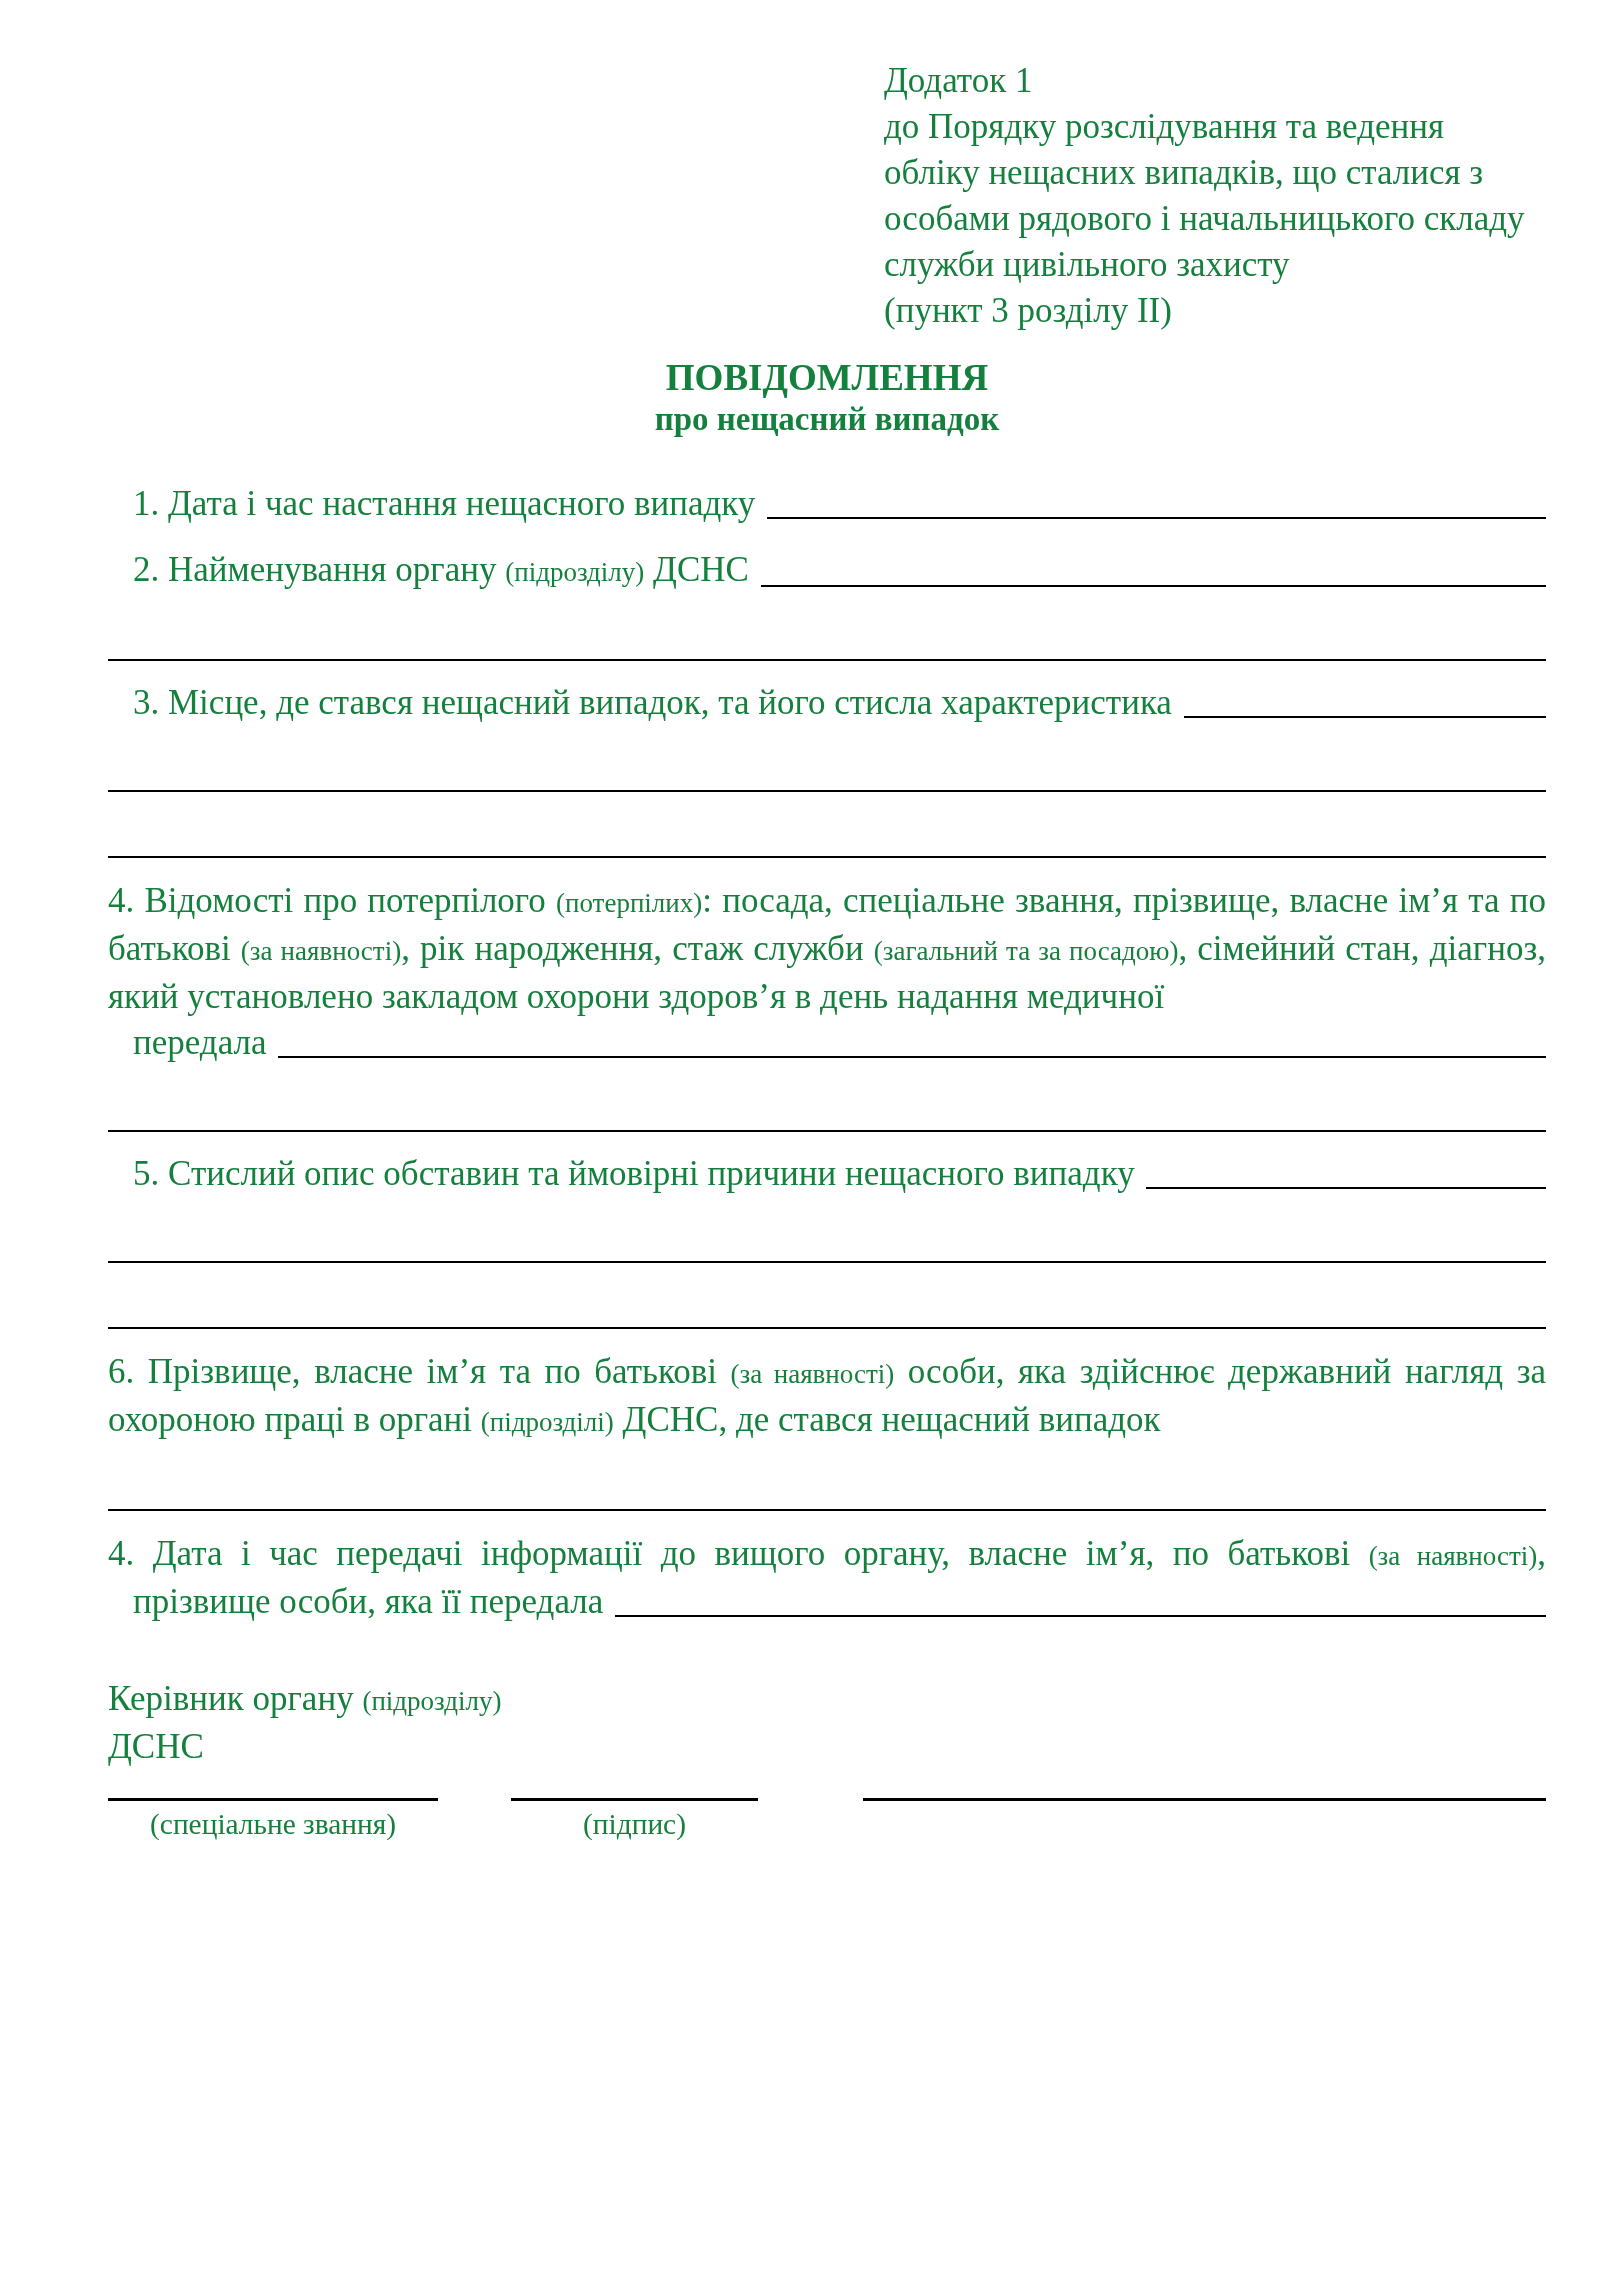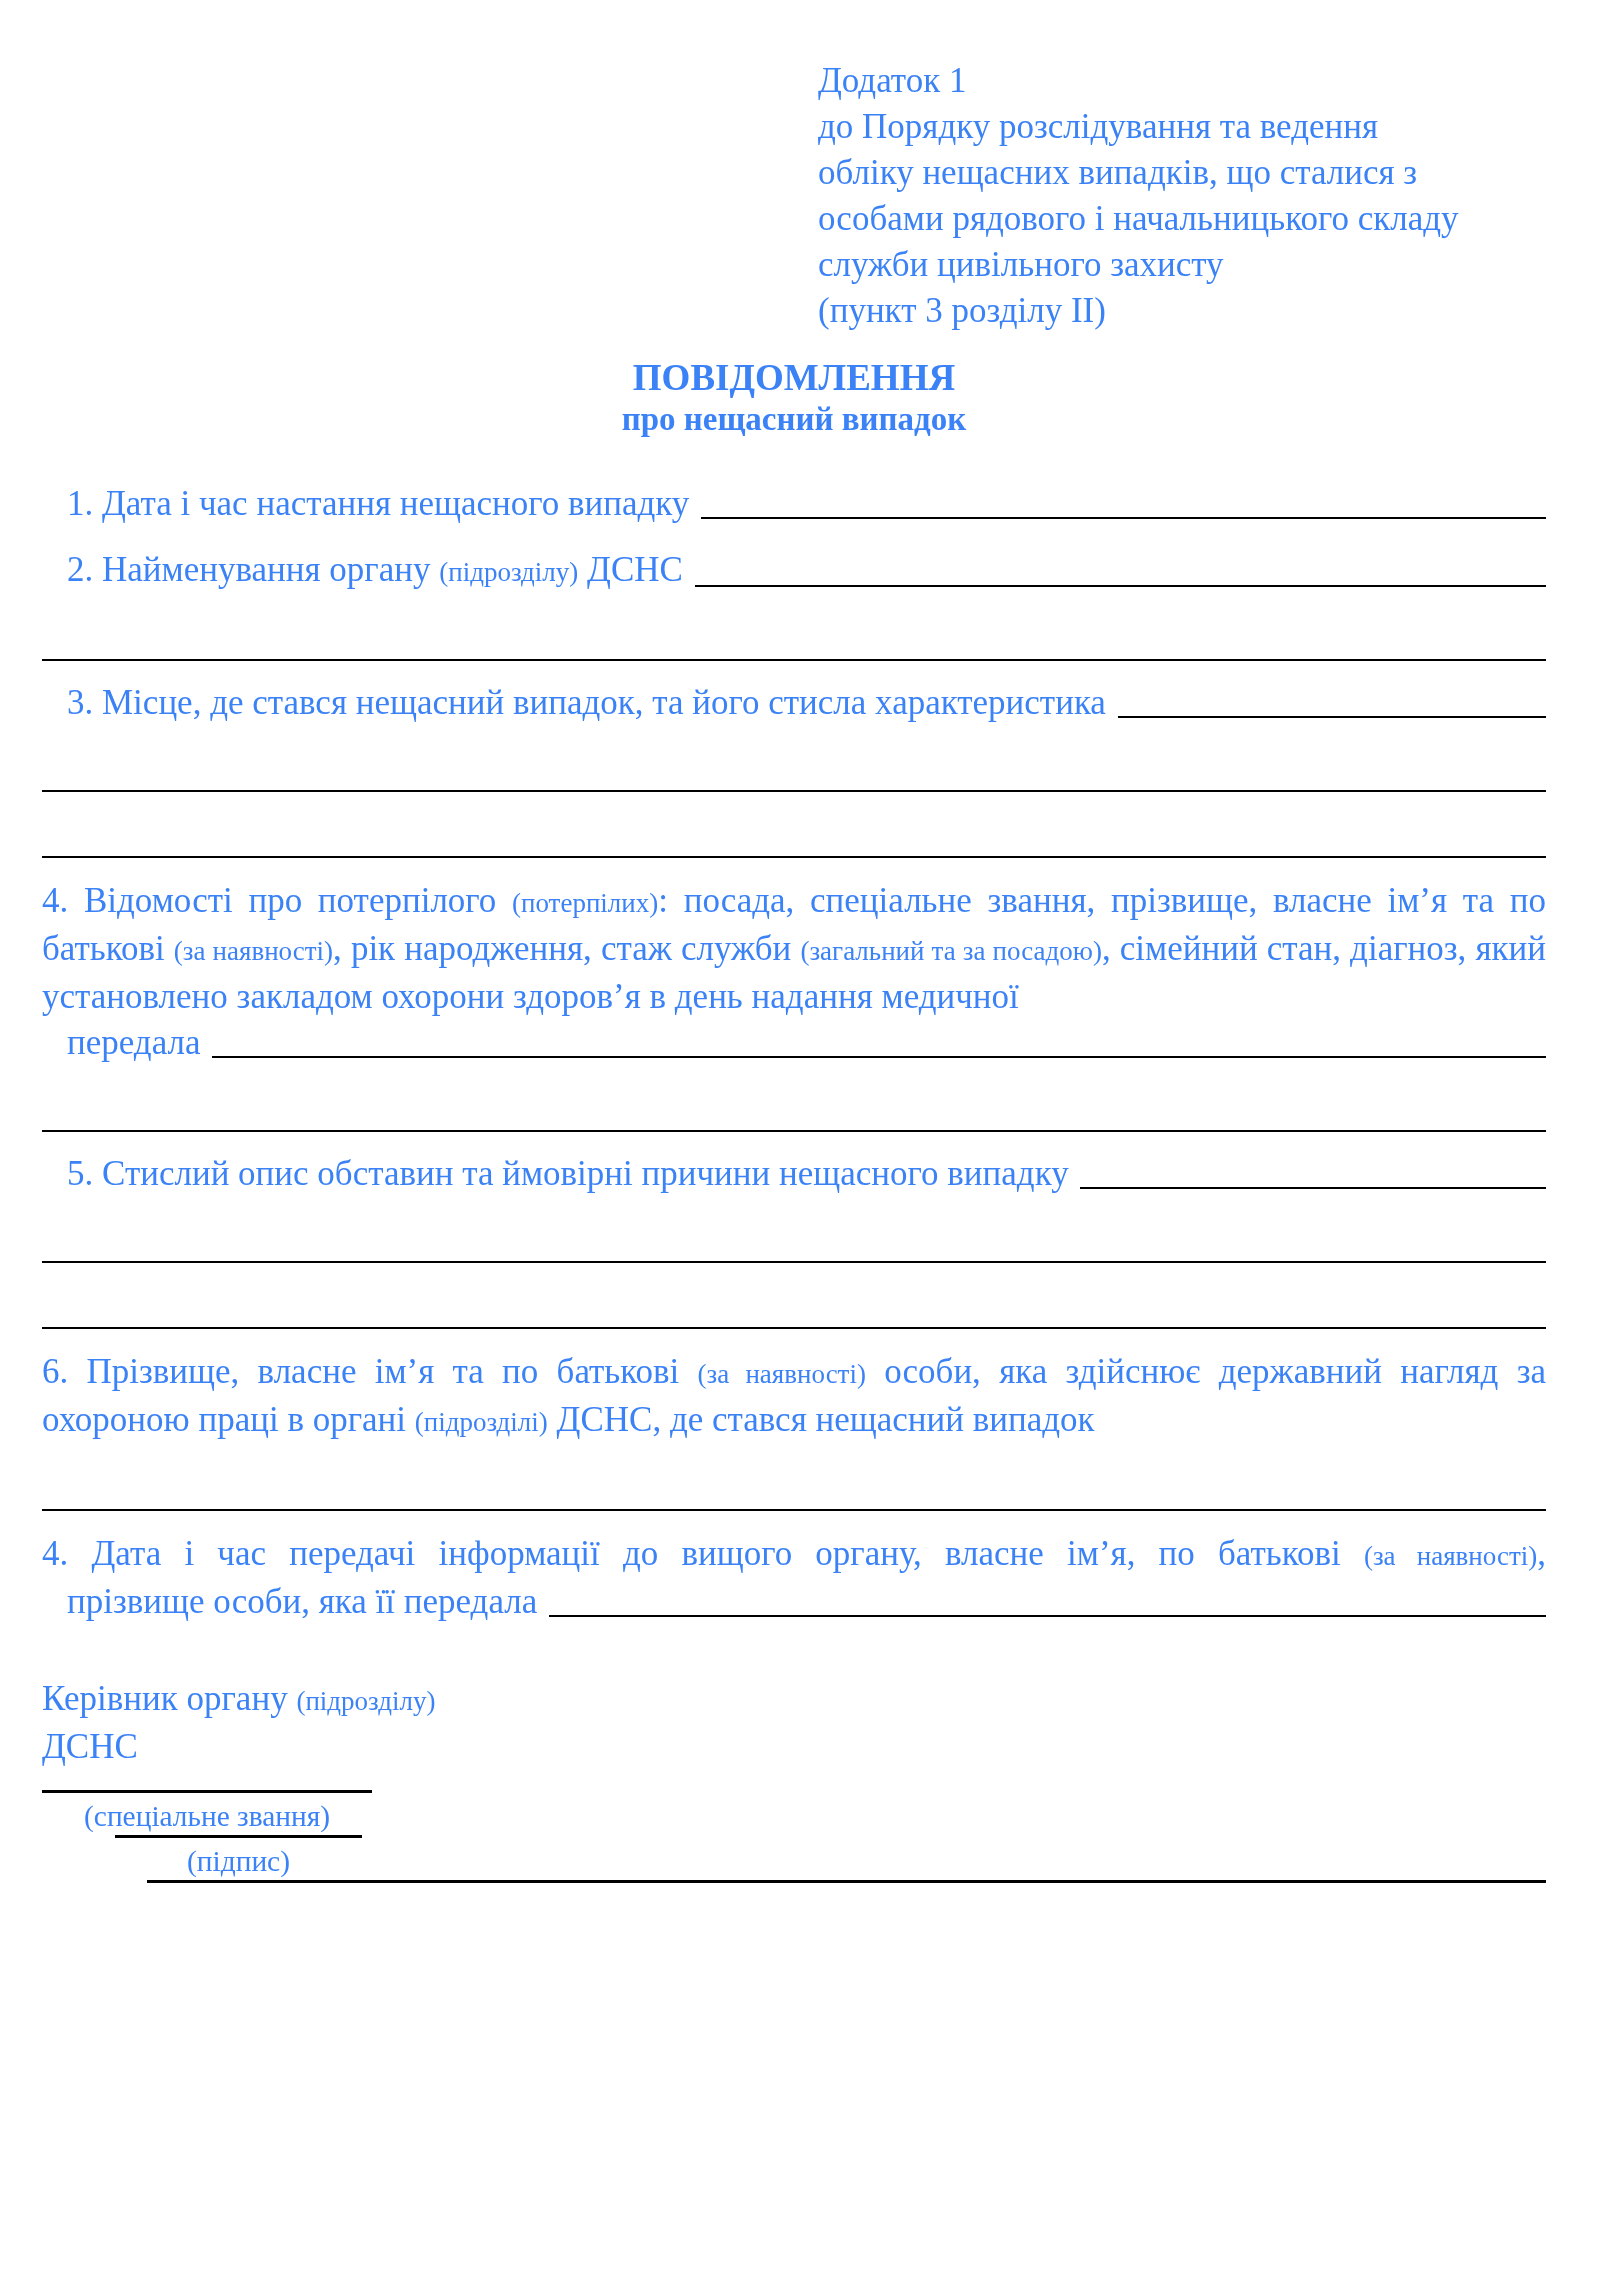--- a/index.html
+++ b/index.html
@@ -1,25 +1,25 @@
 <!DOCTYPE html>
 <html lang="uk" style="font-size:10.5px"><head>
 <meta charset="utf-8">
 <style>
   html,body{margin:0;padding:0;background:#e8e8e8;}
   .page{
     position:relative;
     width:1623px;height:2295px;
     margin:0 auto;
     background:#ffffff;
-    color:#3b82f6;
+    color:#15803d;
     font-family:"Liberation Serif","DejaVu Serif",serif;
     font-size:35px;
     box-sizing:border-box;
-    padding:58px 77px 0 42px;
+    padding:58px 77px 0 108px;
     overflow:hidden;
   }
   .small{font-size:27px;}
   
   .ref{margin-left:776px;line-height:46px;}
   
   .form-code{text-align:right;font-weight:bold;font-size:37px;line-height:46px;margin-top:46px;}
   
   .title{text-align:center;font-weight:bold;font-size:37px;line-height:43px;margin-top:22px;}
   .subtitle{text-align:center;font-weight:bold;font-size:33px;line-height:41px;}
@@ -31,21 +31,21 @@
   .row{display:flex;align-items:flex-end;line-height:46px;margin-top:19.6px;}
   .row .txt{white-space:pre;flex:0 0 auto;margin-left:25px;}
   .fill{flex:1 1 auto;border-bottom:2.6px solid #000;margin:0 0 7.9px 11.8px;min-width:52px;}
   .mt0{margin-top:0;}
   .mt62{margin-top:41px;}
   
   .rule{height:64px;border-bottom:2.6px solid #000;}
   
   .signer{margin-top:51px;line-height:46px;}
   
-  .sig-row{display:flex;margin-top:20px;flex-direction:column;}
+  .sig-row{display:flex;margin-top:28px;}
   .sig-col{display:flex;flex-direction:column;}
   .sig-col.c1{width:330px;}
   .sig-col.c2{width:247px;margin-left:73px;}
   .sig-col.c3{flex:1 1 auto;margin-left:105px;}
   .sig-line{height:0;border-bottom:3.9px solid #000;}
   .sig-cap{text-align:center;font-size:29.4px;line-height:37px;margin-top:5.2px;}
 </style>
 </head>
 <body>
 

